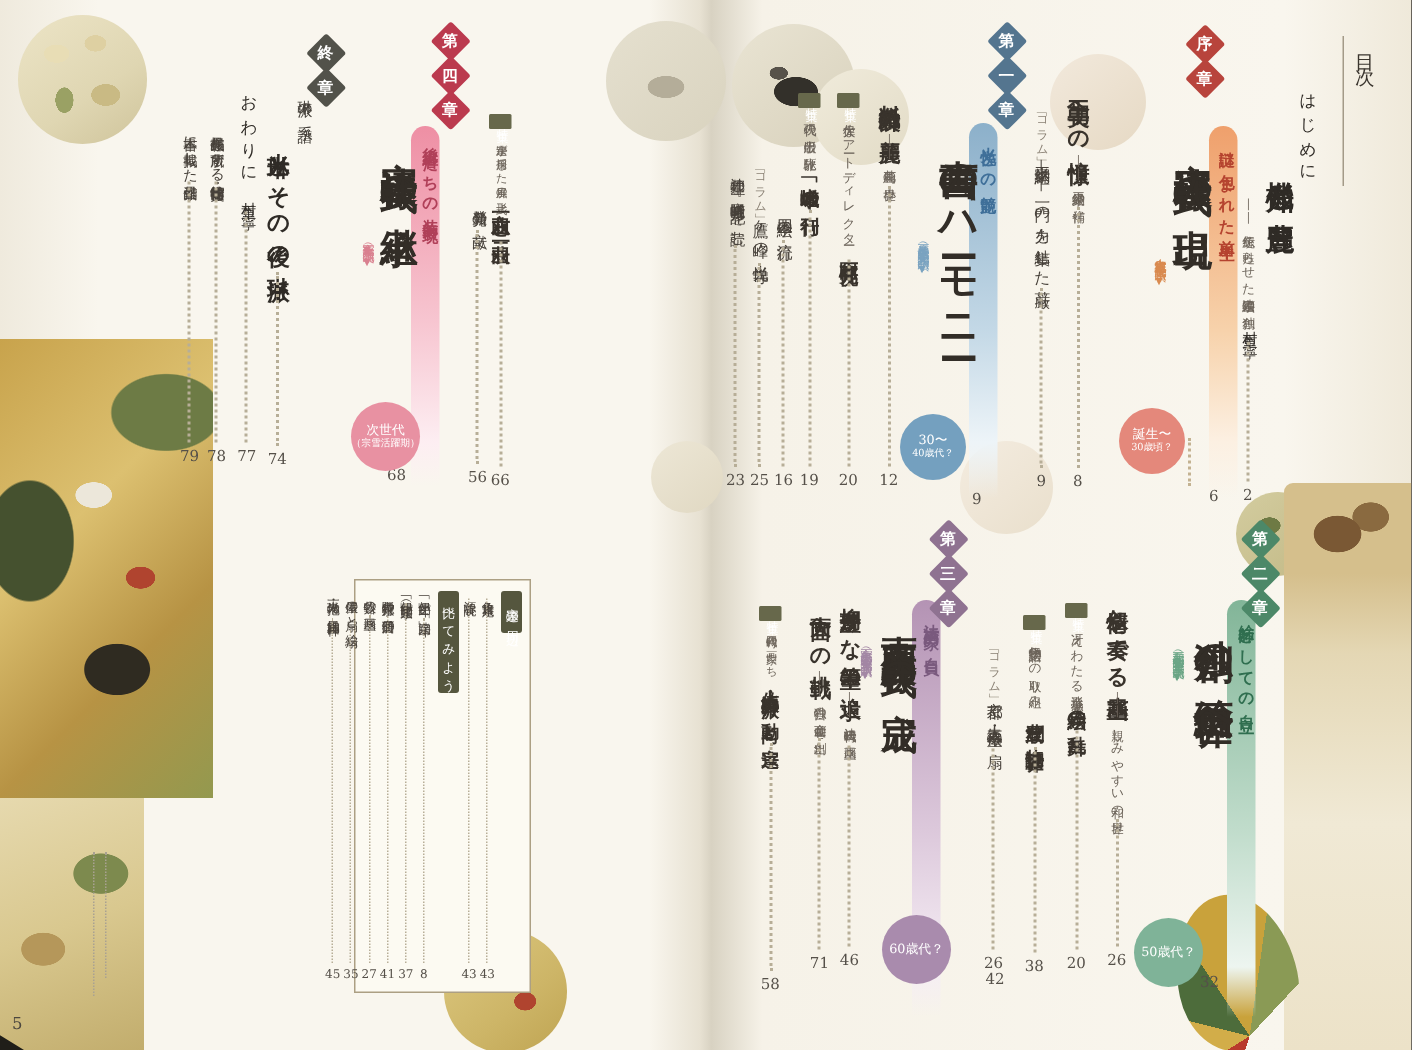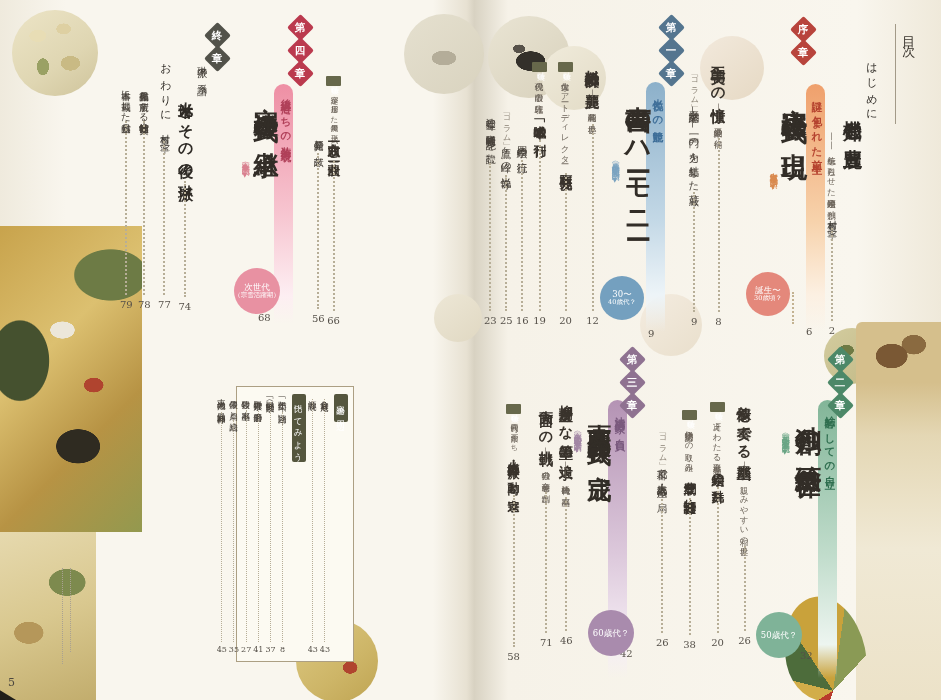--- a/index.html
+++ b/index.html
@@ -252,21 +252,21 @@
   <div class="chbar" style="left:608px;top:400px;height:278px;background:linear-gradient(180deg,#b493b4,#dcc8db 55%,#f5edf4 88%,rgba(245,237,244,0));"></div>
   <div class="vt chs chsub" style="left:614px;top:408px;color:#7a5a7e">法橋画家の自負</div>
   <div class="vt chtitle" style="left:585px;top:404px;font-size:24px">大画面装飾様式の完成</div>
   <div class="vt chdate" style="left:572px;top:426px;color:#a286a4">
     <span>寛永七年（一六三〇）頃〜寛永十五年（一六三八）頃</span><span class="arr">▼▼</span>
   </div>
   <div class="agecircle" style="left:588px;top:610px;width:46px;height:46px;background:#a98bad">
     <span>60歳代？</span>
       <span class="age2"></span>
   </div>
-  <span class="num chnum" style="left:620px;top:648px">42</span>
+  <span class="num chnum" style="left:657px;top:648px">42</span>
 
   <div class="col" style="left:558px;top:394px;height:252px">
     <span class="vt t-big" style="font-size:14px">抑揚豊かな筆墨の追求</span>
     <span class="vt t-sub">——法橋時代の水墨画</span>
     <span class="lead"></span>
       <span class="num">46</span>
   </div>
   <div class="col" style="left:538px;top:400px;height:248px">
     <span class="vt t-big" style="font-size:14px">大画面への挑戦</span>
     <span class="vt t-sub">——独自の金碧画を創出</span>

